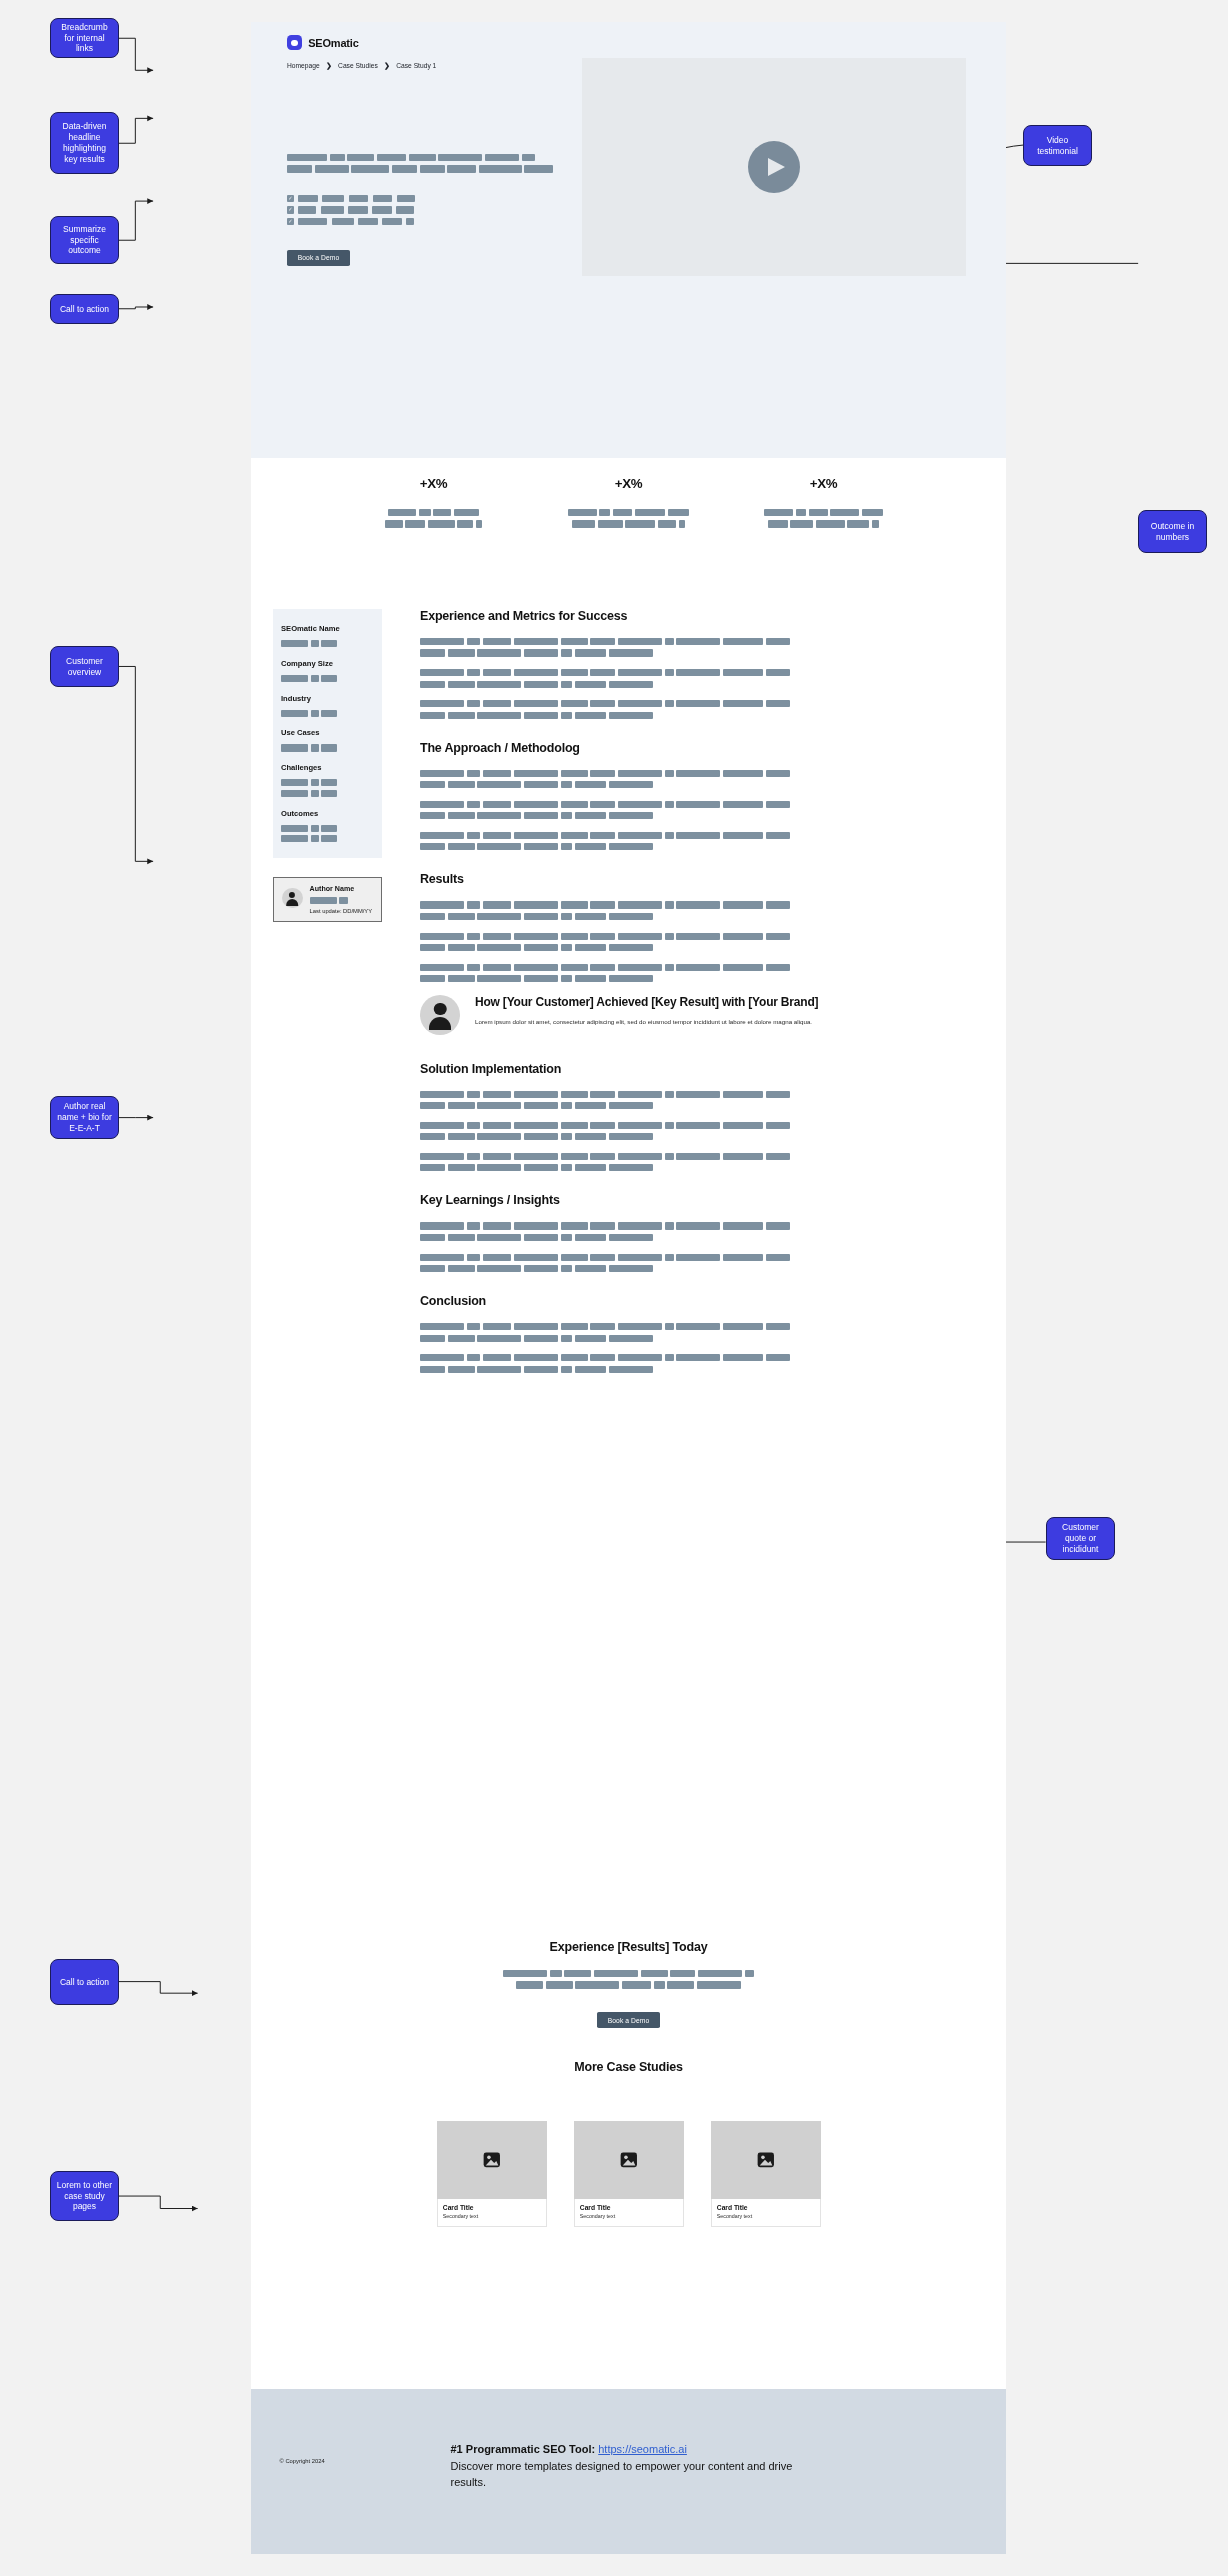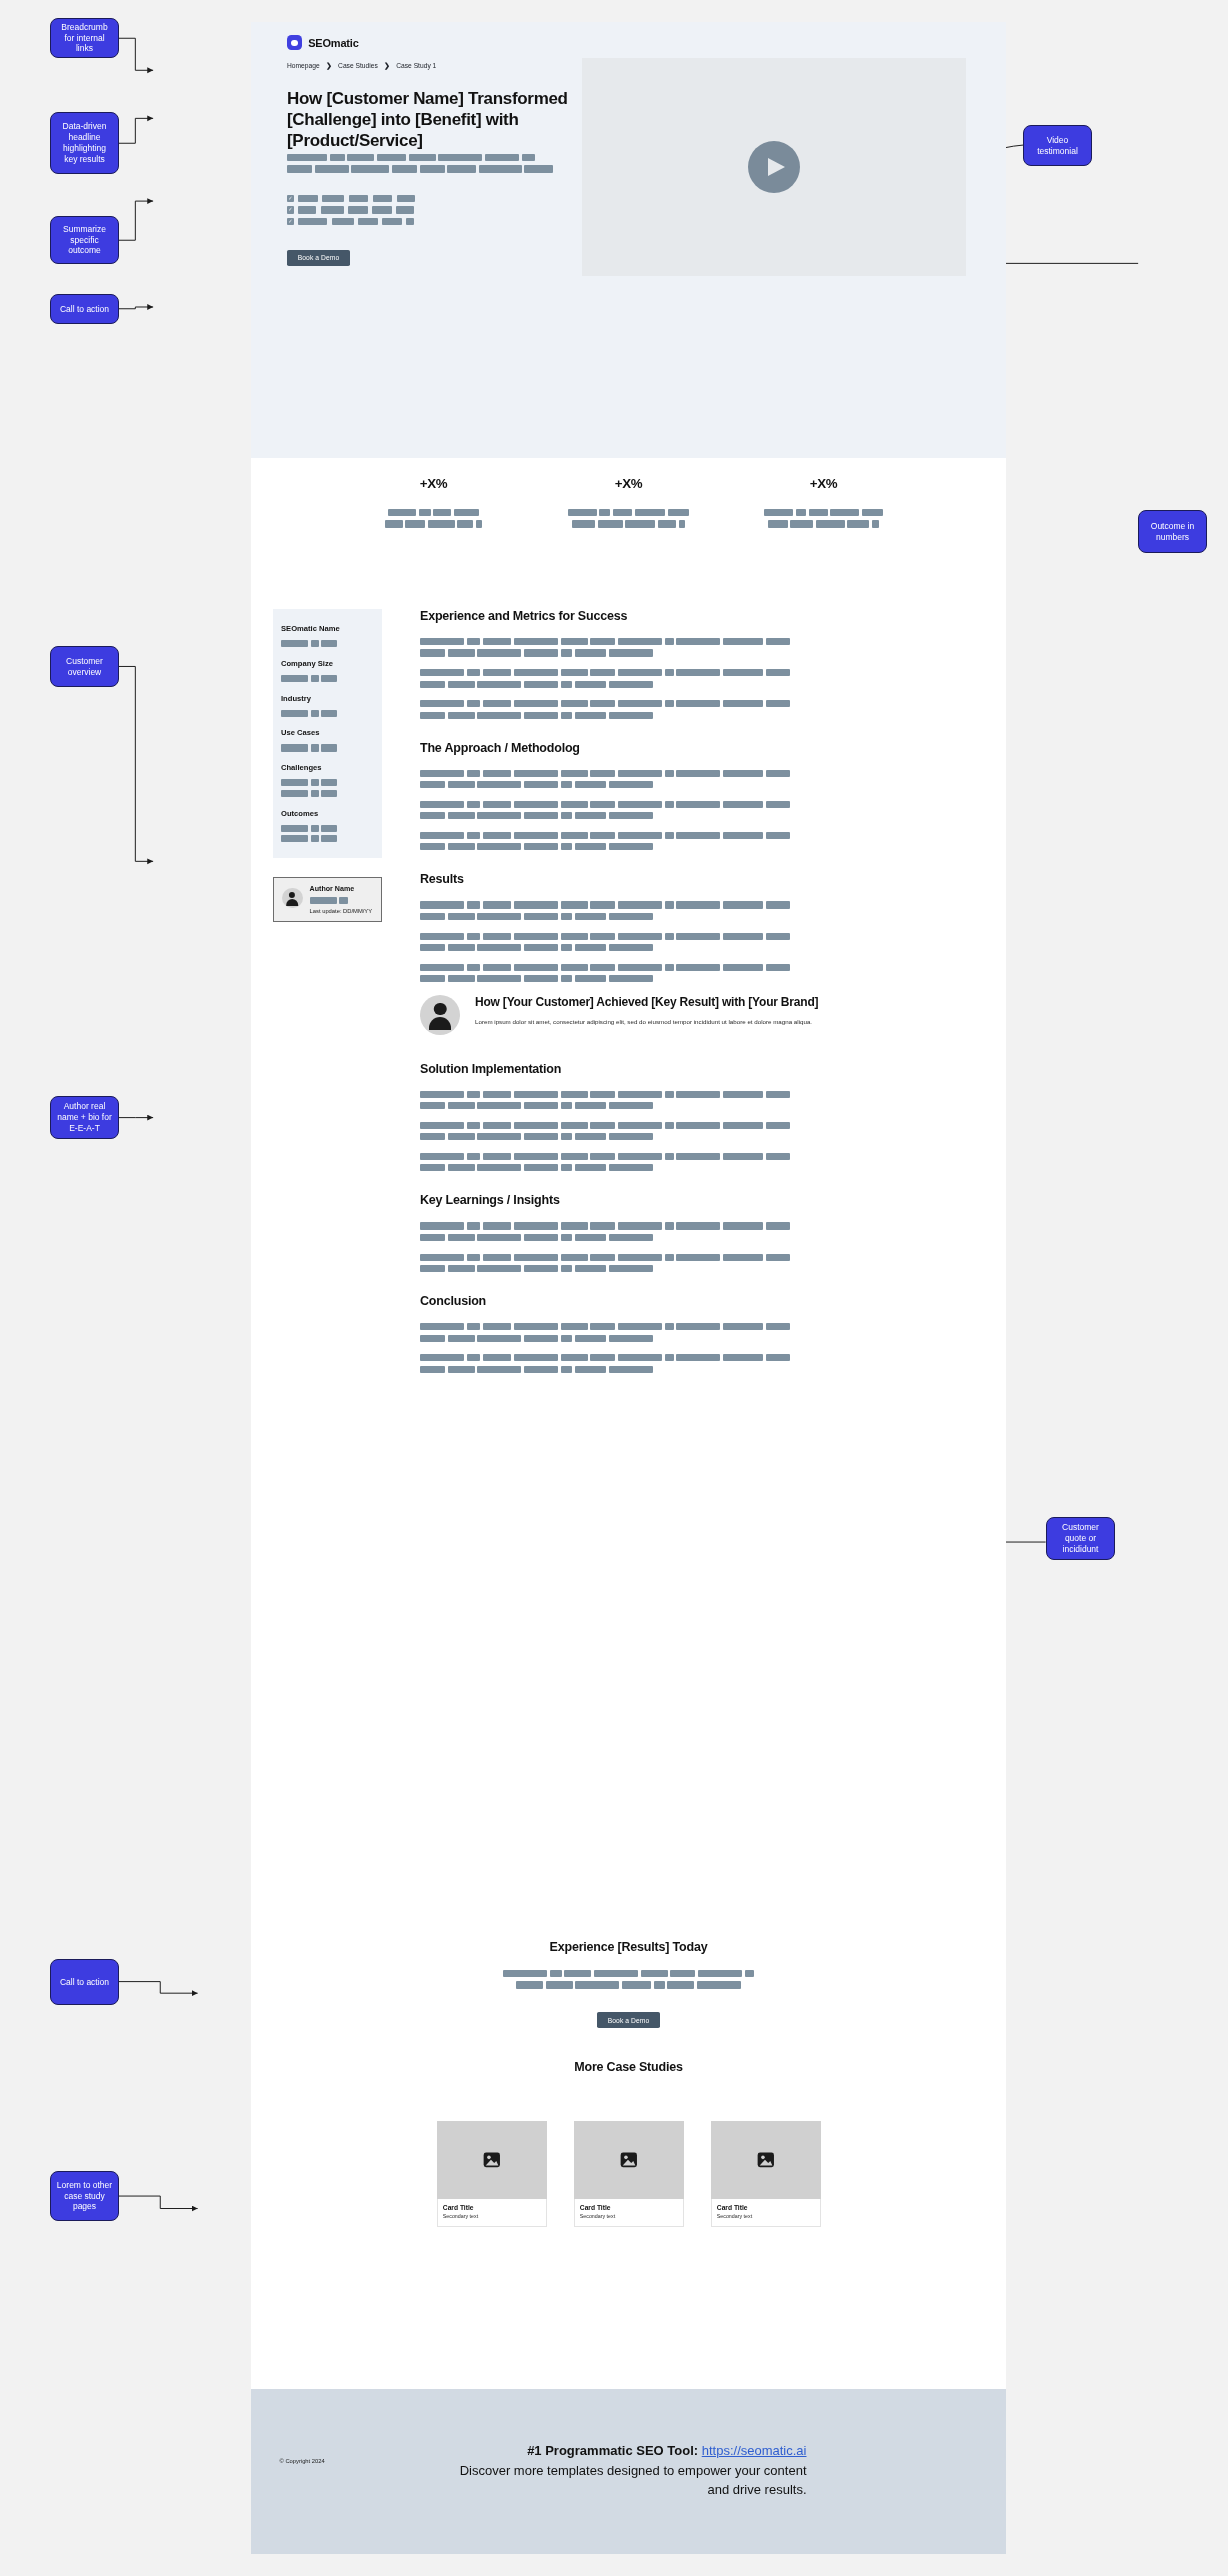--- a/index.html
+++ b/index.html
@@ -123,21 +123,21 @@
   .card-title { font-size:6.7px; font-weight:bold; color:#121212; }
   .card-sub { font-size:5.3px; color:#2d2d2d; margin-top:1.8px; }
   
   .footer {
     position:absolute; left:0; top:2367px; width:755px; height:165px;
     background:#d2dae3;
   }
   .copyright { position:absolute; left:28.5px; top:69px; font-size:5.8px; color:#1b1b1b; }
   .foot-center {
     position:absolute; left:50%; top:52px; transform:translateX(-50%);
-    width:356px; text-align:right; font-size:13px; color:#121212; line-height:1.5;
+    width:356px; text-align:left; font-size:11px; color:#121212; line-height:1.5;
   }
   .foot-center .lead { font-weight:bold; }
   .foot-center a { color:#2f5ed0; text-decoration:underline; }
   
   .callout {
     position:absolute; background:#3d3ce0; border:1.2px solid #1b1b5a; border-radius:8px;
     color:#fff; font-size:8.5px; line-height:1.28; text-align:center;
     display:flex; align-items:center; justify-content:center; padding:3.6px 5.3px;
   }
   svg.lines { position:absolute; left:0; top:0; width:1229px; height:2576px; pointer-events:none; }
@@ -190,21 +190,20 @@
     </div>
 
     <nav class="crumbs">
       <span>Homepage</span>
       <span class="sep">❯</span>
       <span>Case Studies</span>
       <span class="sep">❯</span>
       <span>Case Study 1</span>
     </nav>
 
-    <h1 class="hero-head">How [Customer Name] Transformed [Challenge] into [Benefit] with [Product/Service]</h1>
 
     <div class="hero-body">
       <div class="sk-line">
           <i class="sk" style="width:40px"></i>
           <i class="sk" style="width:15px"></i>
           <i class="sk" style="width:27px"></i>
           <i class="sk" style="width:29px"></i>
           <i class="sk" style="width:27px"></i>
           <i class="sk" style="width:44px"></i>
           <i class="sk" style="width:34px"></i>

